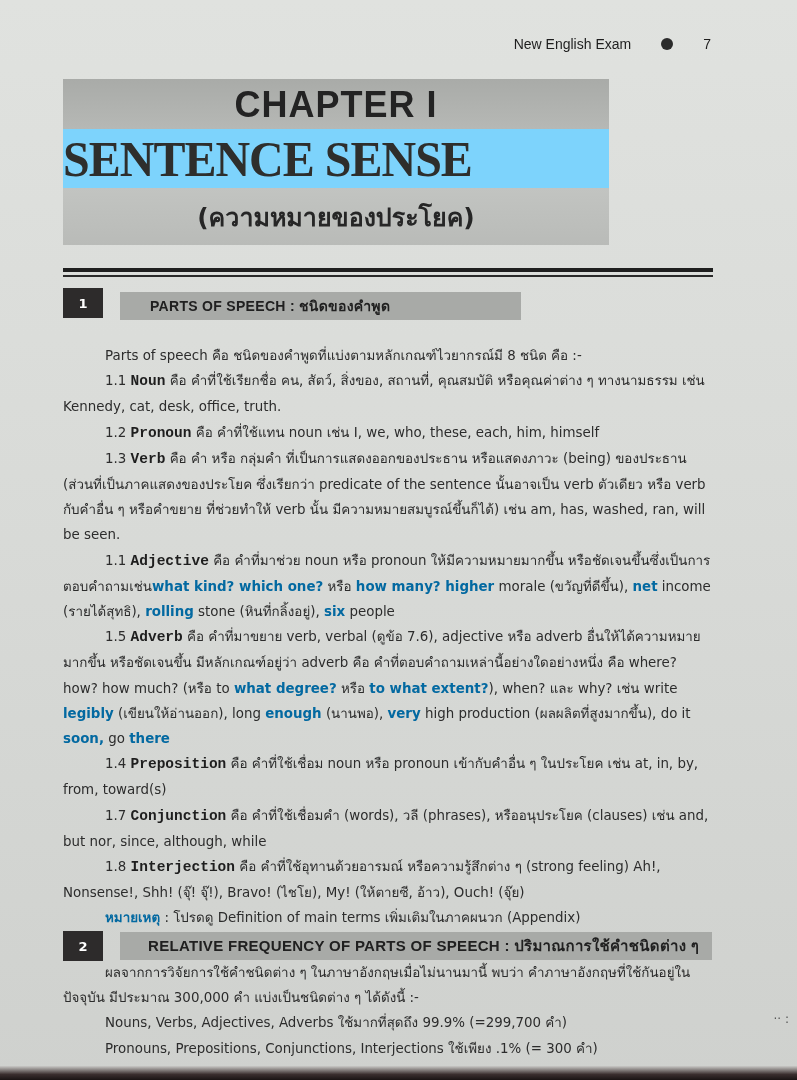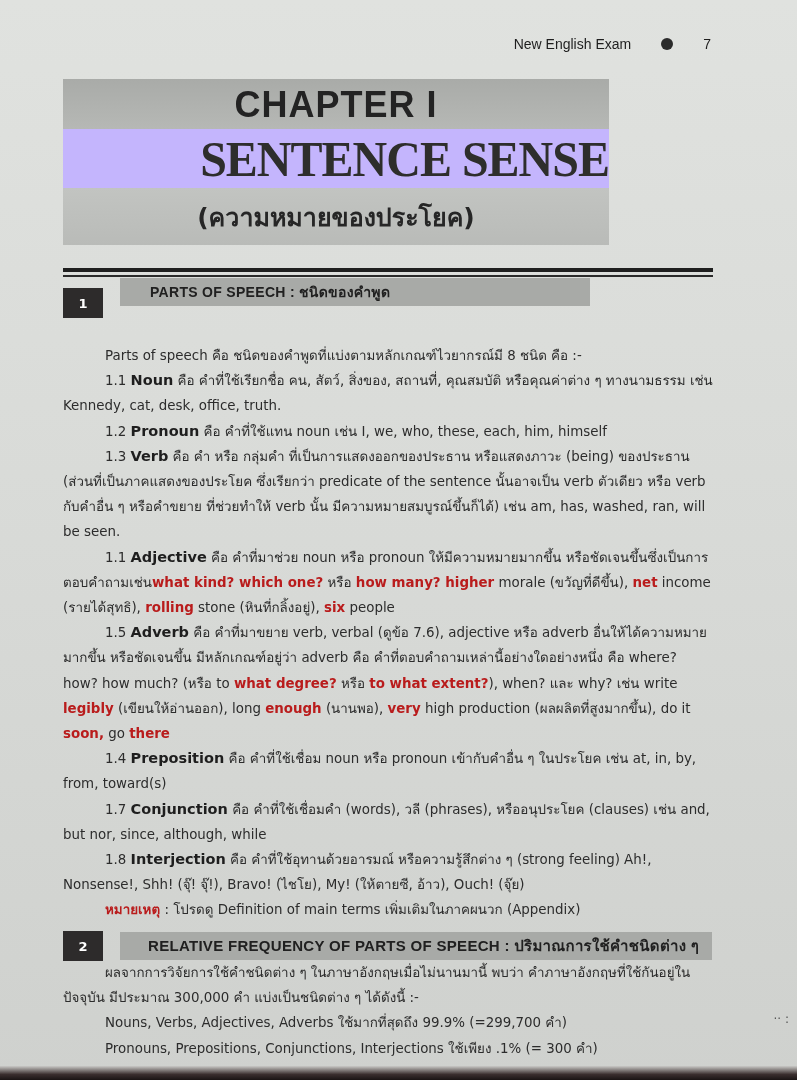--- a/index.html
+++ b/index.html
@@ -32,22 +32,22 @@
   }
   .chapter-top {
     height:50px; background:linear-gradient(180deg,#a9aba8,#b6b8b5);
     display:flex; align-items:center; justify-content:center;
   }
   .chapter-title {
     font-family:"Liberation Sans", sans-serif; font-weight:900; font-size:36px;
     letter-spacing:1px; color:#232323; transform:scaleY(1.05);
   }
   .chapter-band {
-    height:59px; background:#c4b5fd;
-    display:flex; align-items:center; justify-content:flex-end;
+    height:59px; background:#7dd3fc;
+    display:flex; align-items:center; justify-content:flex-start;
   }
   .chapter-sub {
     font-family:"Liberation Serif", serif; font-weight:bold; font-size:48px;
     color:#2e2e2c; letter-spacing:-1px; transform:scaleY(1.05);
   }
   .chapter-bottom {
     height:57px; background:linear-gradient(180deg,#c2c4c1,#b9bbb8);
     display:flex; align-items:center; justify-content:center;
   }
   .chapter-thai {
@@ -71,22 +71,22 @@
     font-family:"Liberation Sans", sans-serif; font-weight:900; font-size:14px; color:#202020;
     letter-spacing:0.3px;
   }
   .body-text {
     position:absolute; left:63px; width:650px;
     font-family:"DejaVu Sans", sans-serif; font-size:13.4px; line-height:25.2px; color:#2c2c2c;
   }
   .body-text p { margin:0; }
   .ind { text-indent:42px; }
   .ind2 { padding-left:42px; }
-  b.term { font-weight:bold; font-size:14.5px; color:#1e1e1e; }
-  b { font-weight:bold; color:#b91c1c; }
+  b.term { font-weight:bold; font-size:14.5px; color:#1e1e1e;font-family:Liberation Mono, monospace; }
+  b { font-weight:bold; color:#0369a1; }
   .dots { position:absolute; right:8px; top:1012px; font-size:12px; color:#555; }
 </style>
 </head>
 <body>
 
 <div class="page-bg"></div>
 
 <div class="running-header">
   <span>New English Exam</span>
   <span class="dot"></span>
@@ -104,21 +104,21 @@
     <span class="chapter-thai">(ความหมายของประโยค)</span>
   </div>
 </div>
 
 <div class="rule-thick"></div>
 <div class="rule-thin"></div>
 
 <div class="sec-num" style="left:63px; top:288px;">
   <span>1</span>
 </div>
-<div class="sec-bar" style="left:120px; top:278px; width:470px;">
+<div class="sec-bar" style="left:120px; top:292px; width:401px;">
   <span class="sec-title">PARTS OF SPEECH : ชนิดของคำพูด</span>
 </div>
 
 <div class="body-text" style="top:343px;">
   <p class="ind">Parts of speech คือ ชนิดของคำพูดที่แบ่งตามหลักเกณฑ์ไวยากรณ์มี 8 ชนิด คือ :-</p>
 
   <p class="ind">
     <span>1.1</span>&nbsp;<b class="term">Noun</b><span> คือ คำที่ใช้เรียกชื่อ คน, สัตว์, สิ่งของ, สถานที่, คุณสมบัติ หรือคุณค่าต่าง ๆ ทางนามธรรม เช่น Kennedy, cat, desk, office, truth.</span>
   </p>
   <p class="ind">

